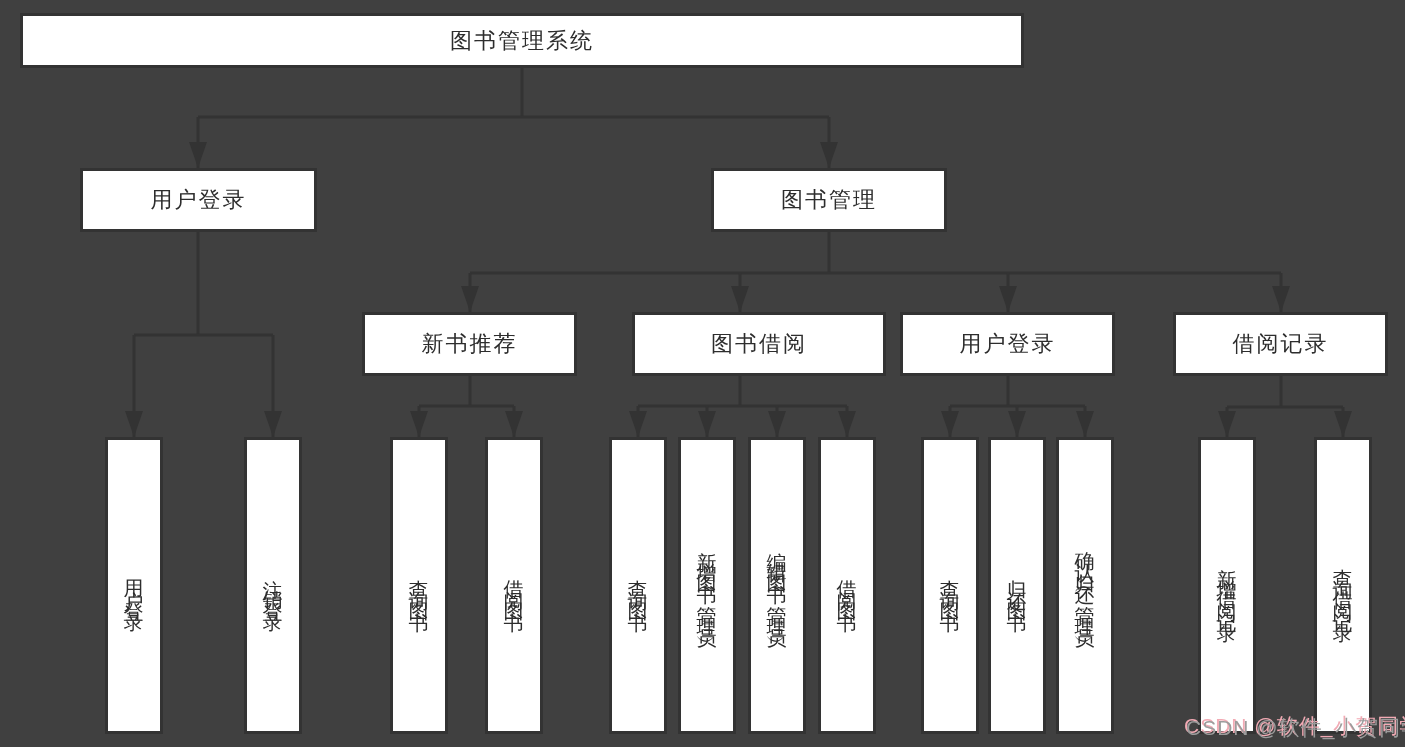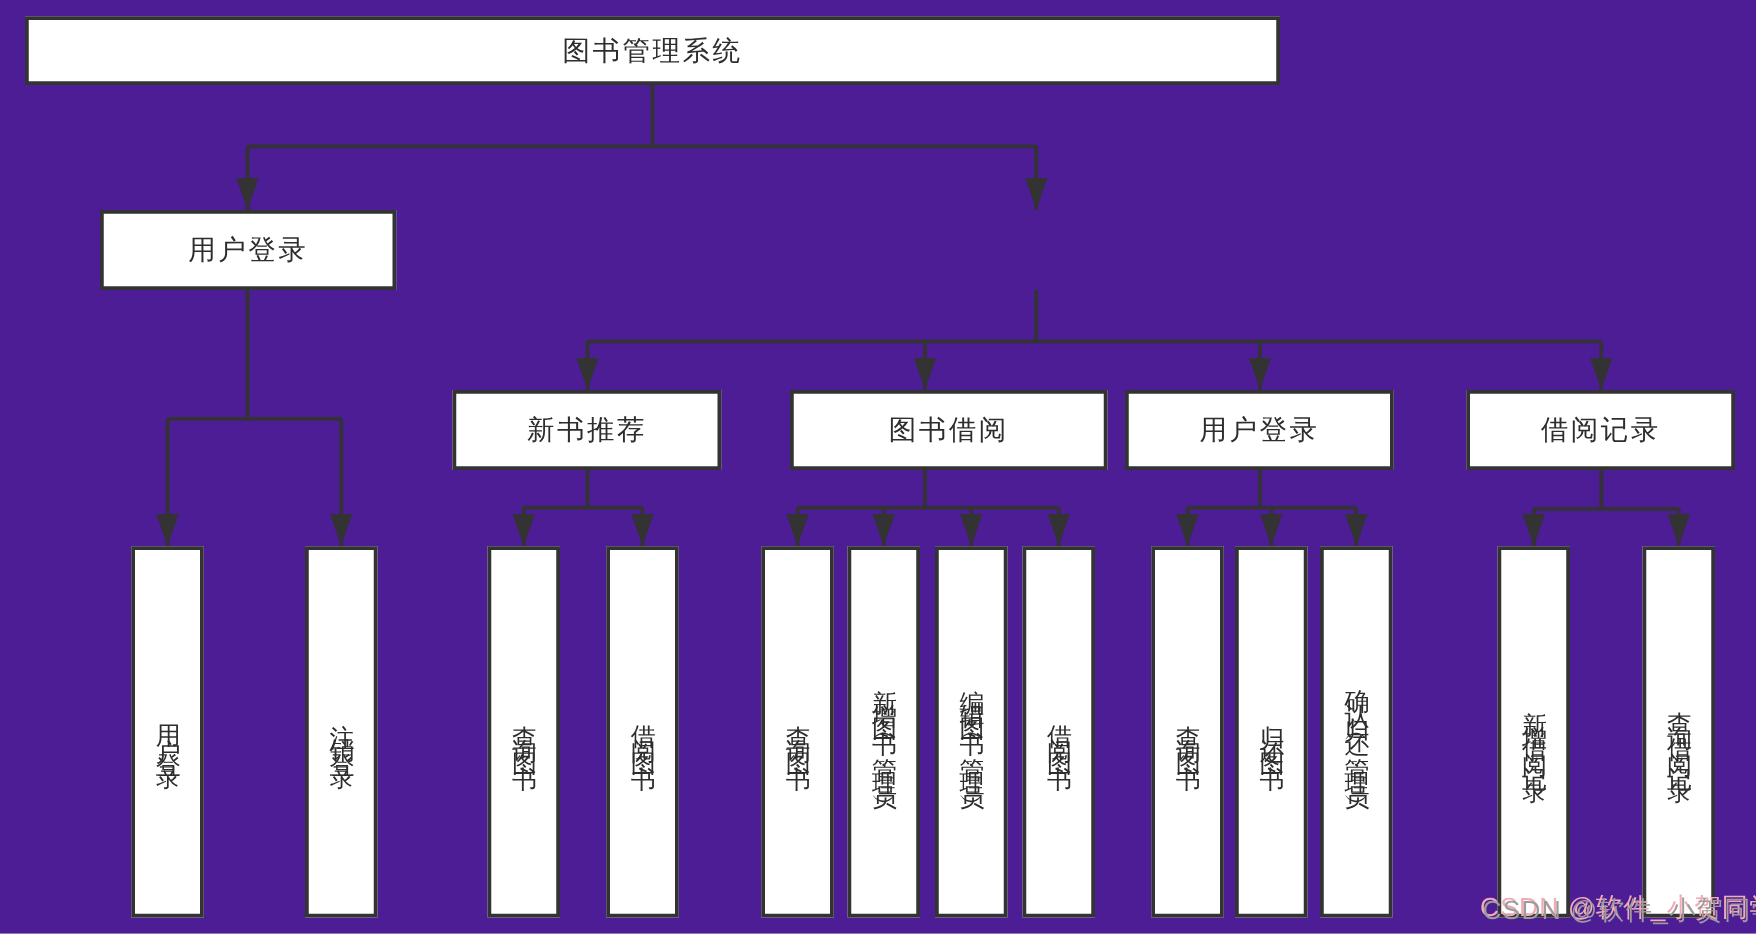--- a/index.html
+++ b/index.html
@@ -1,20 +1,20 @@
 <!DOCTYPE html>
 <html><head>
 <meta charset="utf-8">
 <style>
   html, body { margin: 0; padding: 0; background: #ffffff; }
   .canvas {
     position: relative;
     width: 1405px;
     height: 747px;
-    background: #4c1d95;
+    background: #404040;
     overflow: hidden;
     font-family: "Liberation Sans", "DejaVu Sans", sans-serif;
     color: #2d2d2d;
   }
   .wires { position: absolute; left: 0; top: 0; }
   .wires line { stroke: #333333; stroke-width: 3; }
   .node {
     position: absolute;
     box-sizing: border-box;
     background: #ffffff;
@@ -107,20 +107,21 @@
       <line x1="1227" y1="407" x2="1343" y2="407"></line>
       <line x1="1227" y1="407" x2="1227" y2="437" marker-end="url(#ah)"></line>
       <line x1="1343" y1="407" x2="1343" y2="437" marker-end="url(#ah)"></line>
     </g>
   </svg>
 
   <div class="node h" style="left:20px; top:13px; width:1004px; height:55px;">图书管理系统</div>
 
   <div class="node h" style="left:80px; top:168px; width:237px; height:64px;">用户登录</div>
 
+  <div class="node h" style="left:711px; top:168px; width:236px; height:64px;">图书管理</div>
 
   <div class="node h" style="left:362px; top:312px; width:215px; height:64px;text-align:center;">新书推荐</div>
 
   <div class="node h" style="left:632px; top:312px; width:254px; height:64px;">图书借阅</div>
 
   <div class="node h" style="left:900px; top:312px; width:215px; height:64px;">用户登录</div>
 
   <div class="node h" style="left:1173px; top:312px; width:215px; height:64px;">借阅记录</div>
 
   <div class="node v" style="left:105px; top:437px; width:58px; height:297px;">

